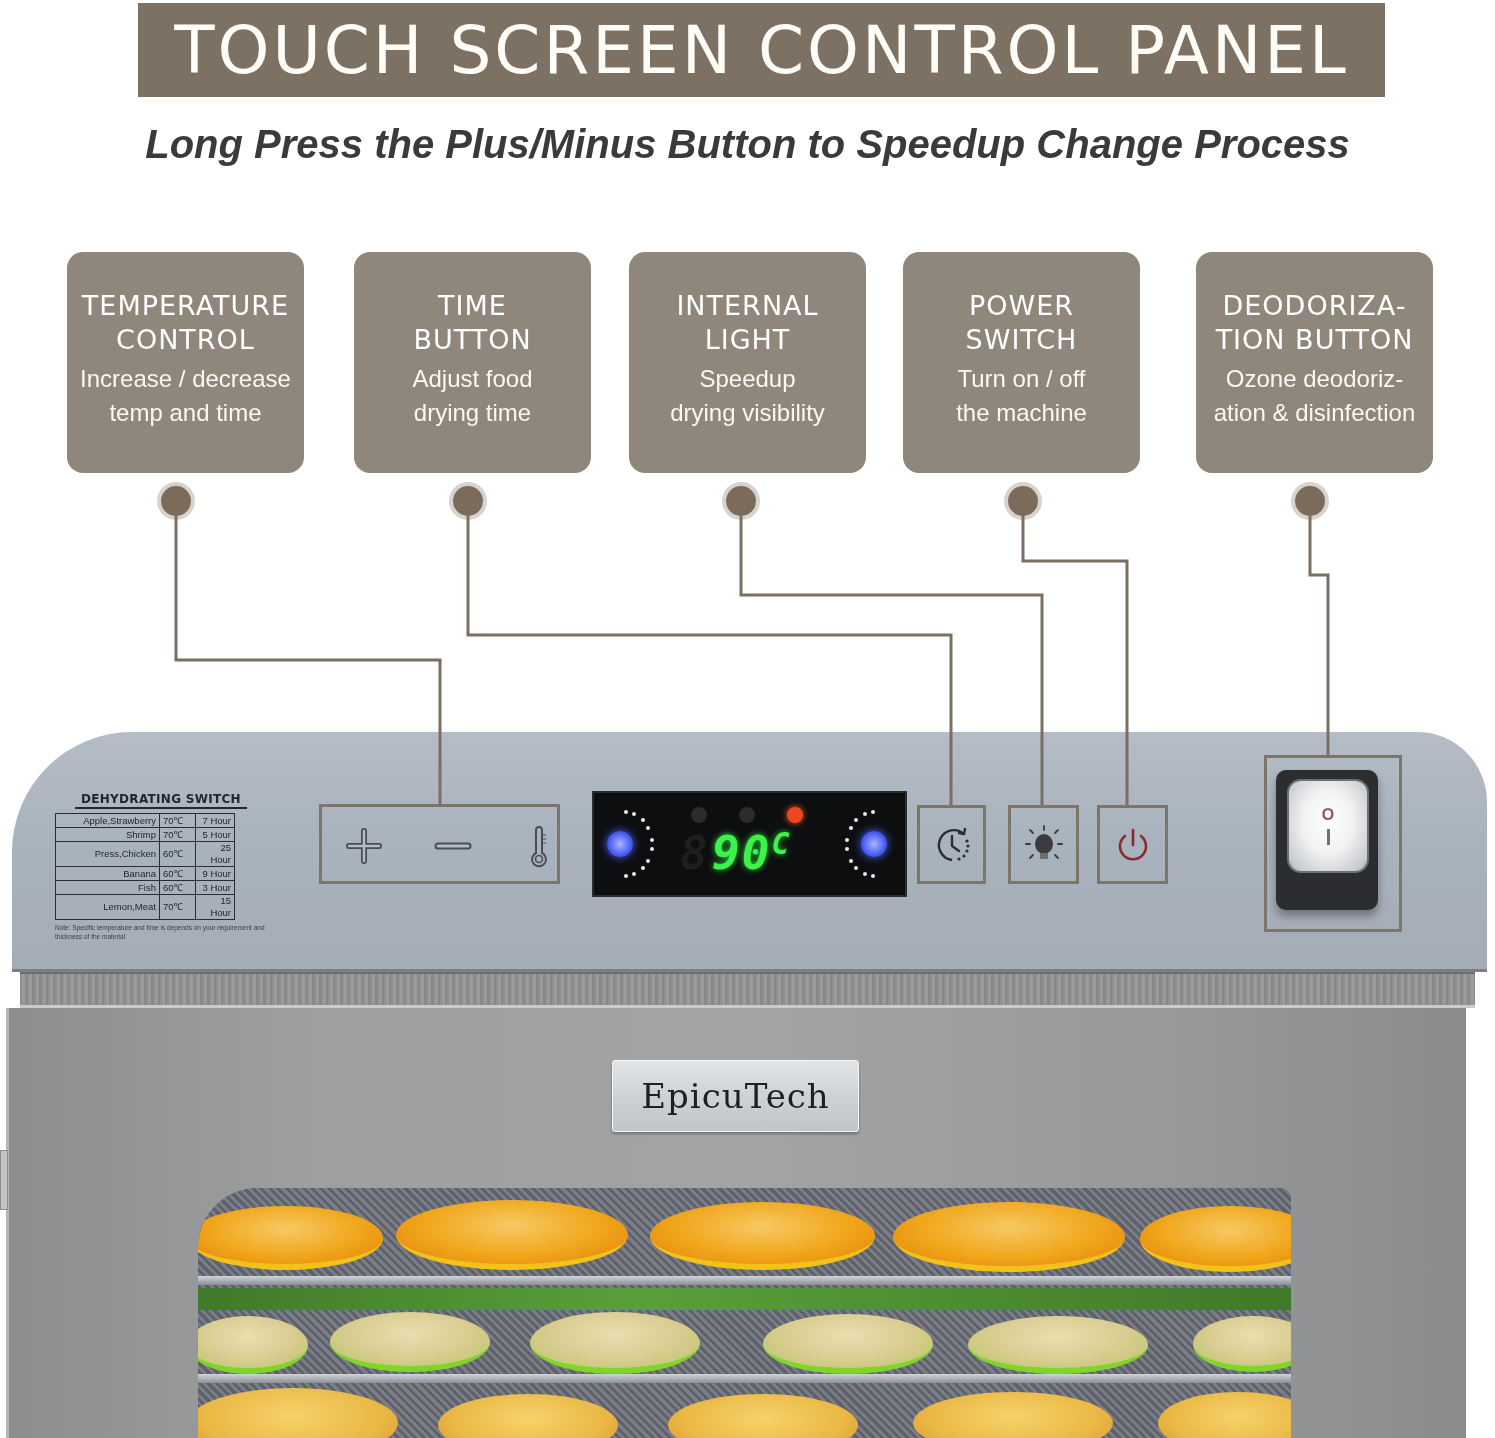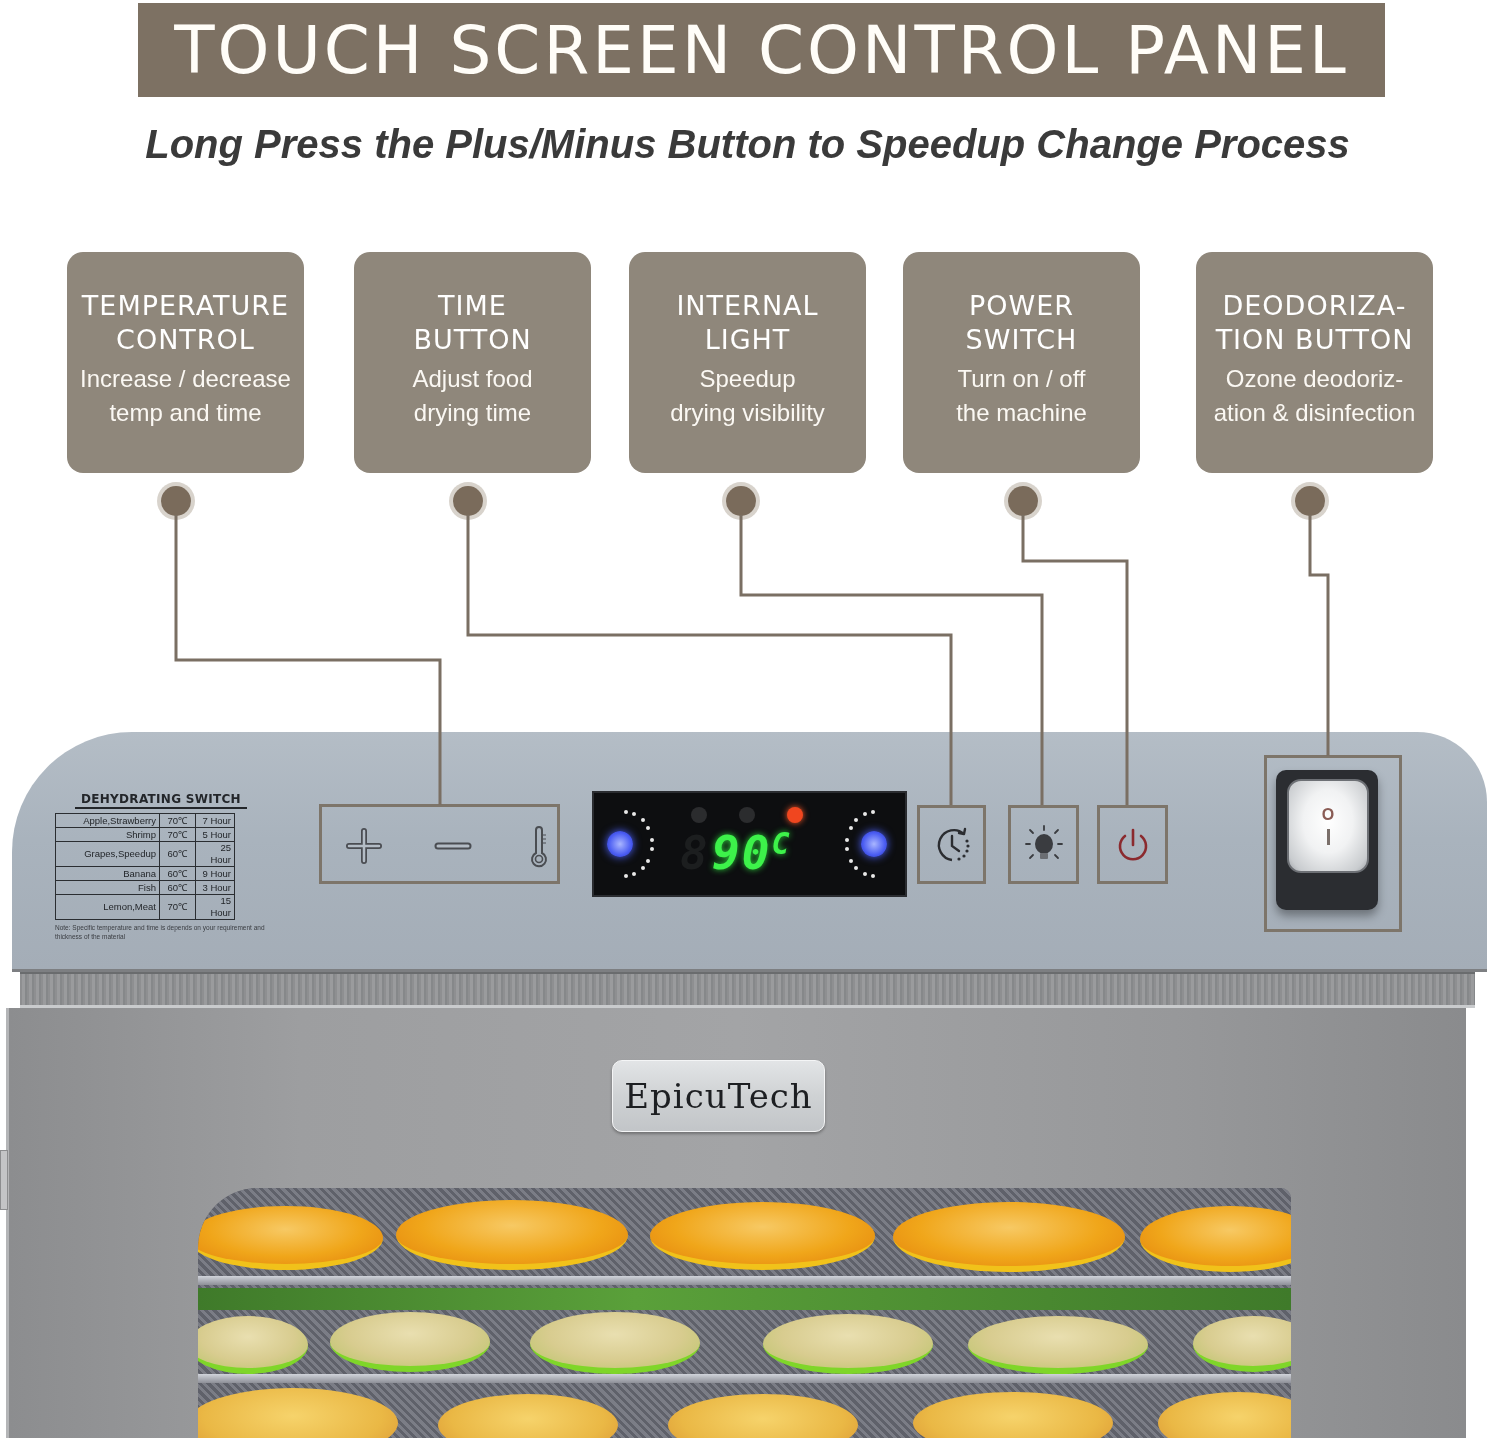--- a/index.html
+++ b/index.html
@@ -59,21 +59,21 @@
   .hinge { position: absolute; left: 0; top: 1150px; width: 8px; height: 60px; background: #c3c4c6; border: 1px solid #8c8d8f; z-index: 2; }
 
   .guide { position: absolute; left: 55px; top: 792px; width: 220px; z-index: 2; color: #23262a; }
   .guide-title {
     font-family: "DejaVu Sans", sans-serif; font-weight: 700; font-size: 12px; text-align: center;
     border-bottom: 2px solid #23262a; margin: 0 28px 4px 20px; padding-bottom: 1px; letter-spacing: 0.3px;
   }
   .guide table { border-collapse: collapse; width: 180px; font-size: 9.5px; }
   .guide td { border: 1px solid #2a2d31; padding: 0 3px; height: 14px; line-height: 12px; }
   .guide td.f { text-align: right; width: 104px; }
-  .guide td.t { text-align: center; width: 36px; }
+  .guide td.t { text-align: left; width: 36px; }
   .guide td.h { text-align: right; }
   .guide-note { font-size: 6.5px; line-height: 9px; margin-top: 3px; color: #3a3d42; }
 
   .ctrl-box {
     position: absolute; border: 3px solid #7d756a; z-index: 2;
     display: flex; align-items: center; justify-content: center;
   }
   .display {
     position: absolute; left: 592px; top: 791px; width: 315px; height: 106px;
     background: #0d0e10; border: 2px solid #2a2c30; z-index: 2;
@@ -105,23 +105,23 @@
   .switch-rocker {
     position: absolute; left: 1287px; top: 779px; width: 82px; height: 94px; border-radius: 14px;
     background: radial-gradient(ellipse at 50% 45%, #ffffff 0%, #f1f2f3 45%, #c9cccf 85%, #9ea2a6 100%);
     border: 2px solid #6d7075; z-index: 3;
     display: flex; flex-direction: column; align-items: center; justify-content: center; gap: 6px;
   }
   .sym-o { font-size: 16px; color: #8a5c55; font-weight: 700; line-height: 16px; }
   .sym-i { width: 3px; height: 16px; background: #7a6f6a; }
 
   .logo-plate {
-    position: absolute; left: 612px; top: 1060px; width: 213px; height: 72px;
+    position: absolute; left: 612px; top: 1060px; width: 247px; height: 72px;
     background: linear-gradient(180deg, #e2e4e6 0%, #cfd2d4 50%, #c2c5c8 100%);
-    border: 1px solid #f4f5f6; border-radius: 10px; box-shadow: 0 2px 3px rgba(0,0,0,0.3);
+    border: 1px solid #f4f5f6; border-radius: 3px; box-shadow: 0 2px 3px rgba(0,0,0,0.3);
     display: flex; align-items: center; justify-content: center; z-index: 2;
     font-family: "DejaVu Serif", serif; font-size: 34px; color: #1d1f22; letter-spacing: 1px;
   }
 
   .window {
     position: absolute; left: 198px; top: 1188px; width: 1093px; height: 250px;
     border-radius: 60px 10px 0 0; overflow: hidden; z-index: 2;
     background: #6f7179;
   }
   .rack { position: absolute; left: 0; width: 100%; height: 9px; background: linear-gradient(180deg, #d0d3da, #8e9098); }
@@ -197,21 +197,21 @@
           <td class="f">Apple,Strawberry</td>
           <td class="t">70℃</td>
           <td class="h">7 Hour</td>
         </tr>
     <tr>
           <td class="f">Shrimp</td>
           <td class="t">70℃</td>
           <td class="h">5 Hour</td>
         </tr>
     <tr>
-          <td class="f">Grapes,Speedup</td>
+          <td class="f">Press,Chicken</td>
           <td class="t">60℃</td>
           <td class="h">25 Hour</td>
         </tr>
     <tr>
           <td class="f">Banana</td>
           <td class="t">60℃</td>
           <td class="h">9 Hour</td>
         </tr>
     <tr>
           <td class="f">Fish</td>

